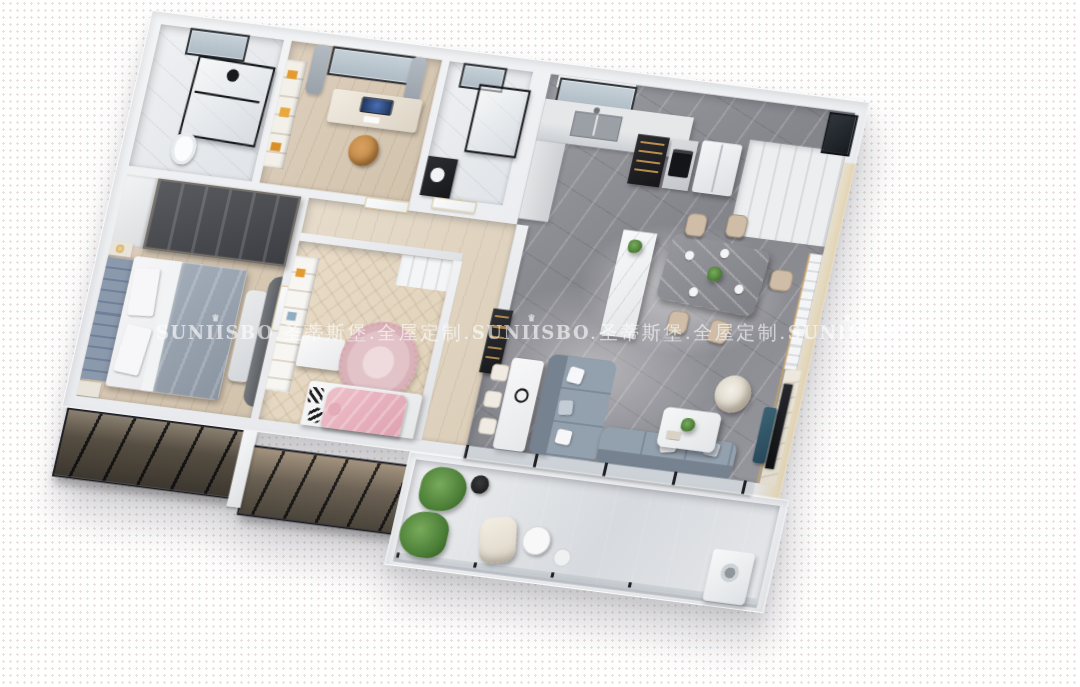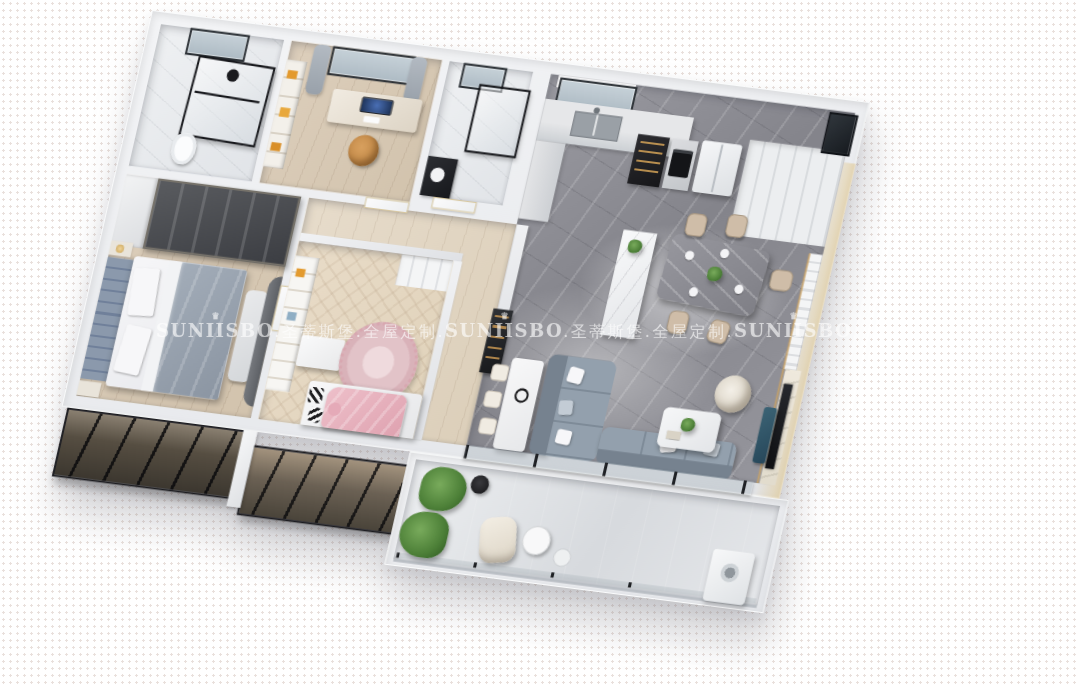--- a/index.html
+++ b/index.html
@@ -33,21 +33,21 @@
   .pillow{position:absolute;background:#f7f7f9;border-radius:3px;box-shadow:1px 1px 2px rgba(0,0,0,.28);}
   .plate{position:absolute;width:9px;height:9px;border-radius:50%;background:#f4f4f6;box-shadow:0 1px 1px rgba(0,0,0,.3);}
   .plant{position:absolute;border-radius:46% 54% 58% 42%;background:radial-gradient(circle at 40% 40%,#79ab5c,#4d8038 60%,#2f5a22);box-shadow:2px 3px 4px rgba(0,0,0,.3);}
   .gold{background:#c9a468;}
   .watermark{position:absolute;left:156px;top:320px;z-index:60;white-space:nowrap;
     color:rgba(255,255,255,.58);font-family:"DejaVu Serif",serif;font-size:18px;
     letter-spacing:1.5px;text-shadow:0 0 2px rgba(255,255,255,.12);}
   .wm-brand{font-weight:bold;}
   .wm-ii{position:relative;display:inline-block;}
   .wm-crown{position:absolute;left:50%;top:-9px;transform:translateX(-50%);font-size:9px;letter-spacing:0;}
-  .wm-cn{font-size:16px;letter-spacing:2.5px;}
+  .wm-cn{font-size:19px;letter-spacing:2.5px;}
 </style>
 </head>
 <body>
 
 <div class="stage">
   <div class="plan">
 
     <div class="abs" style="left:6px;top:385px;width:180px;height:63px;background:repeating-linear-gradient(105deg,rgba(10,10,12,0) 0 30px,rgba(10,10,12,.85) 30px 33px),linear-gradient(180deg,#8a8071,#564e42 40%,#3c372f);border:2px solid #1c1c20;box-shadow:3px 6px 8px rgba(0,0,0,.25);"></div>
     <div class="abs" style="left:196px;top:398px;width:154px;height:64px;background:repeating-linear-gradient(105deg,rgba(10,10,12,0) 0 28px,rgba(10,10,12,.8) 28px 31px),linear-gradient(180deg,#a3937e,#6b6154 45%,#4a443a);border:2px solid #1c1c20;box-shadow:3px 6px 8px rgba(0,0,0,.25);"></div>
     <div class="abs" style="left:184px;top:385px;width:14px;height:74px;background:linear-gradient(120deg,#f6f7f8,#dfe1e4);box-shadow:1px 2px 3px rgba(0,0,0,.2);"></div>

